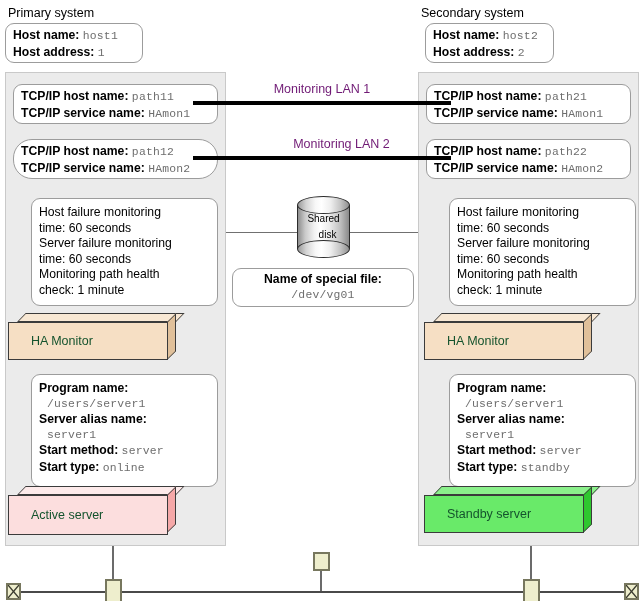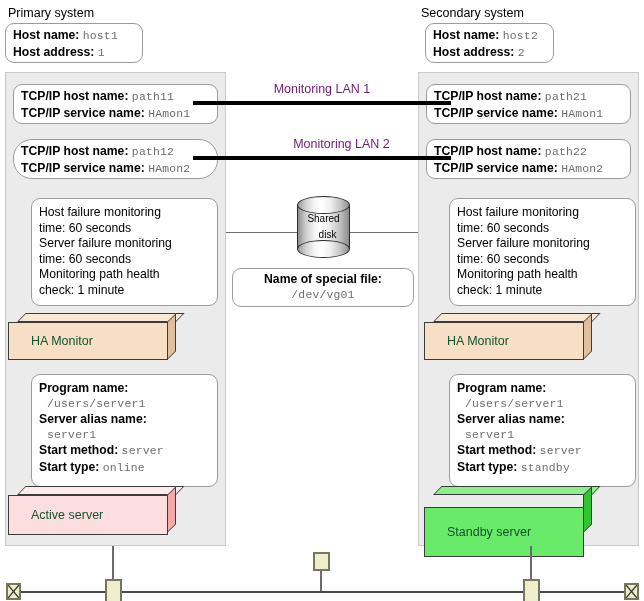--- a/index.html
+++ b/index.html
@@ -298,21 +298,21 @@
       <span class="lbl">Start type:</span>
       <span class="mono">standby</span>
     </div>
   </div>
 
   <div class="box3d" style="left:424px; top:486px; width:168px; height:47px;">
     <div class="topface" style="left:9px; top:0; width:159px; height:9px;
          background:#8bf08b; transform:skewX(-44deg); transform-origin:bottom left;"></div>
     <div class="sideface" style="left:159px; top:9px; width:9px; height:38px;
          background:#2fc72f; transform:skewY(-44deg); transform-origin:top left;"></div>
-    <div class="front" style="top:21px; width:160px; height:50px; background:#69ea69;">
+    <div class="front" style="top:9px; width:160px; height:38px; background:#69ea69;">
       <span>Standby server</span>
     </div>
   </div>
 
   <div class="abs lan-label" style="left:226px; top:82px; width:192px;">Monitoring LAN 1</div>
   <div class="abs lan-line" style="left:193px; top:101px; width:258px;"></div>
 
   <div class="abs lan-label" style="left:235px; top:137px; width:155px;margin-left:29px;">Monitoring LAN 2</div>
   <div class="abs lan-line" style="left:193px; top:156px; width:258px;"></div>
 

